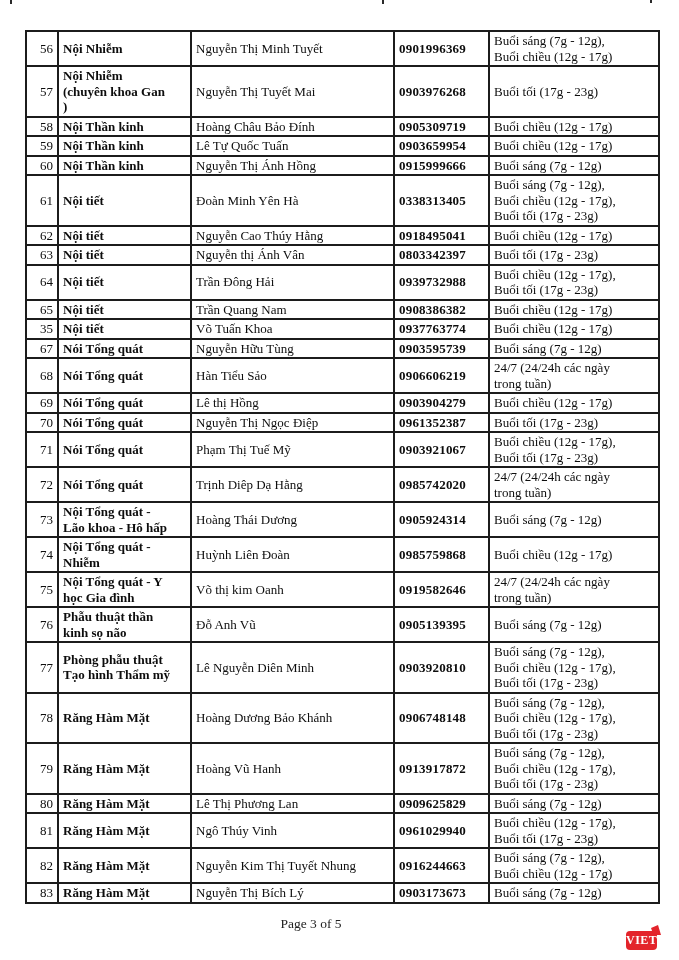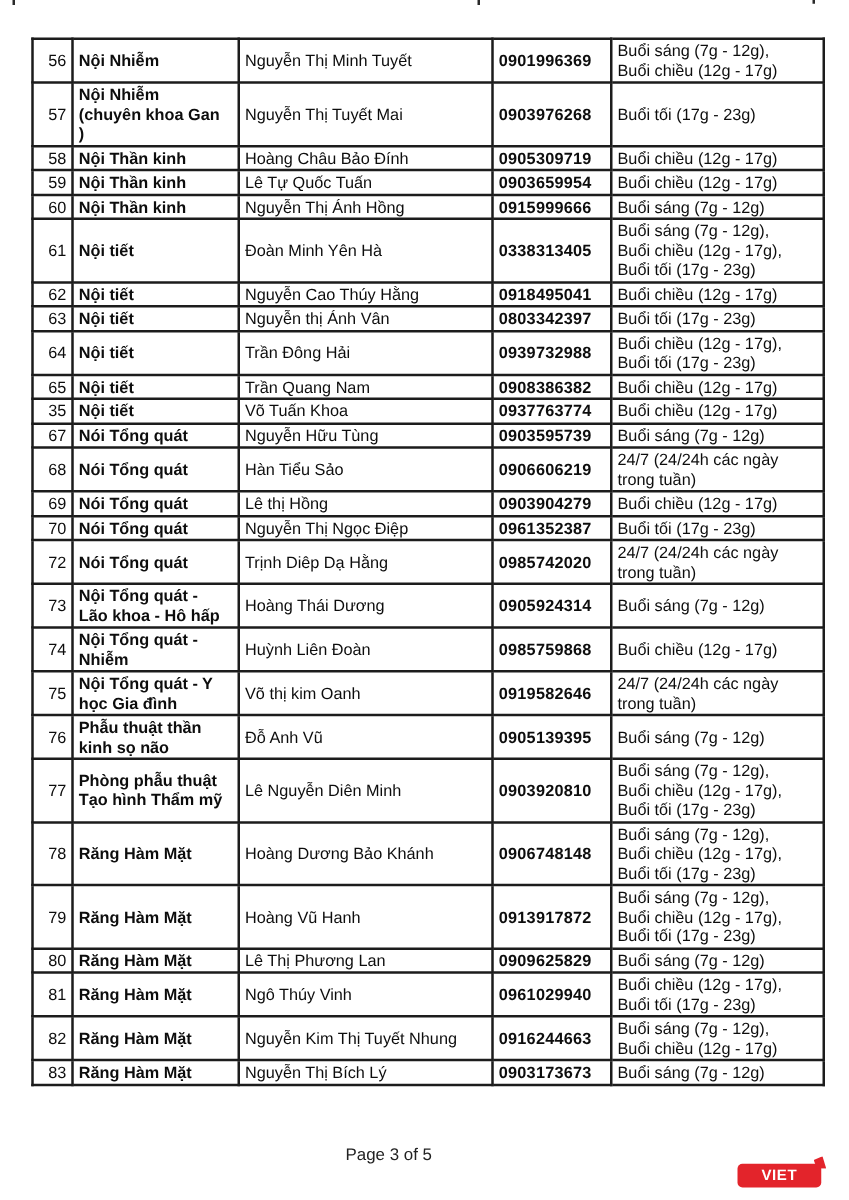--- a/index.html
+++ b/index.html
@@ -1,21 +1,21 @@
 <!DOCTYPE html>
 <html style="--logo-color: #e3242b;"><head>
 <meta charset="utf-8">
 <style>
   * { margin:0; padding:0; box-sizing:border-box; }
   html,body { background:#ffffff; }
   .page {
     position:relative;
     width:679px; height:960px;
     background:#ffffff;
-    font-family:Liberation Sans, sans-serif;
+    font-family:Liberation Serif, serif;
     color:#111;
     overflow:hidden;
   }
   .frag { position:absolute; top:0; width:2px; height:4px; background:#2a2a2a; }
   .frag1 { left:10px; }
   .frag2 { left:382px; }
   .frag3 { left:650px; height:3px; }
 
   table.doctors {
     position:absolute; left:25px; top:30px;
@@ -38,24 +38,24 @@
   td.phone { font-weight:bold; font-size:13.5px; letter-spacing:0.2px;margin-left:44px; }
 
   .footer {
     position:absolute; left:0; top:916px; width:622px;
     text-align:center;
     font-size:13.5px; color:#222;
   }
 
   .logo {
     position:absolute; top:931px; right:22px;
-    width:67px; height:19px;
+    width:31px; height:19px;
     border-radius:4px;
     background:var(--logo-color,#e3242b);
-    display:flex; align-items:center; justify-content:center;
+    display:flex; align-items:center; justify-content:flex-start;
   }
   .logo-flag {
     position:absolute; top:-6px; right:-4px;
     width:10px; height:10px;
     background:var(--logo-color,#e3242b);
     clip-path:polygon(0 30%, 70% 0, 100% 100%, 25% 100%);
   }
   .logo-text {
     color:#fff; font-size:12px; font-weight:bold; letter-spacing:0.5px;
     line-height:19px;
@@ -185,20 +185,28 @@
           <td class="sched">Buổi chiều (12g - 17g)</td>
         </tr>
         <tr>
           <td class="num">70</td>
           <td class="spec">Nói Tổng quát</td>
           <td class="name">Nguyễn Thị Ngọc Điệp</td>
           <td class="phone">0961352387</td>
           <td class="sched">Buổi tối (17g - 23g)</td>
         </tr>
         <tr>
+          <td class="num">71</td>
+          <td class="spec">Nói Tổng quát</td>
+          <td class="name">Phạm Thị Tuế Mỹ</td>
+          <td class="phone">0903921067</td>
+          <td class="sched">Buổi chiều (12g - 17g),
+Buổi tối (17g - 23g)</td>
+        </tr>
+        <tr>
           <td class="num">72</td>
           <td class="spec">Nói Tổng quát</td>
           <td class="name">Trịnh Diêp Dạ Hằng</td>
           <td class="phone">0985742020</td>
           <td class="sched">24/7 (24/24h các ngày
 trong tuần)</td>
         </tr>
         <tr>
           <td class="num">73</td>
           <td class="spec">Nội Tổng quát -

